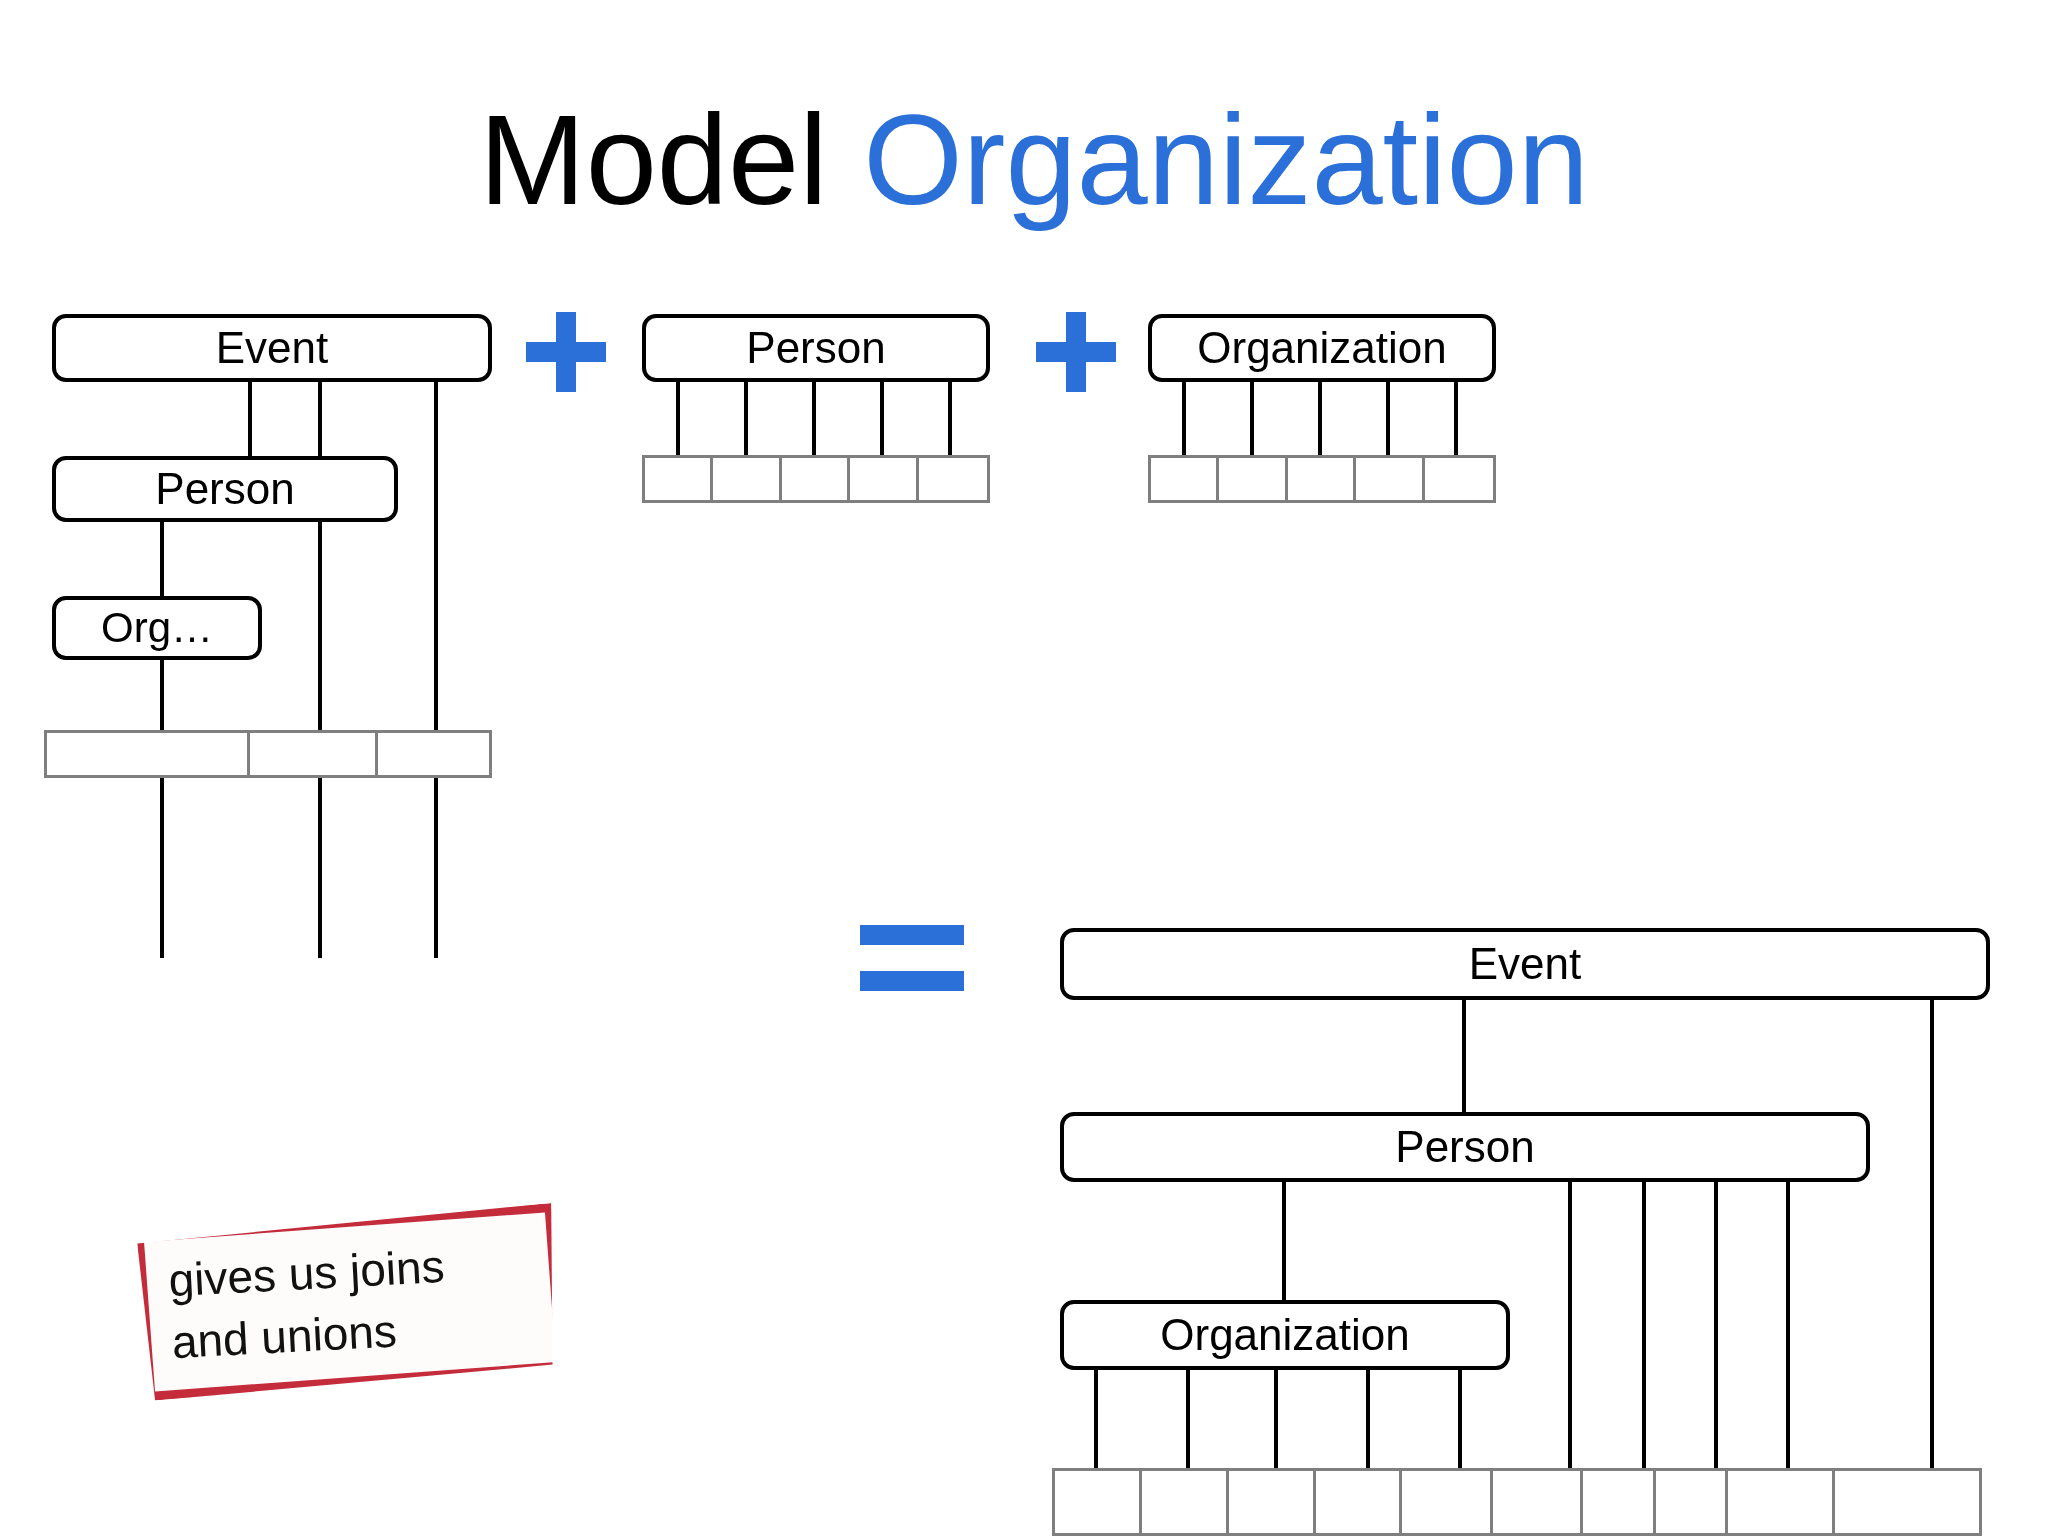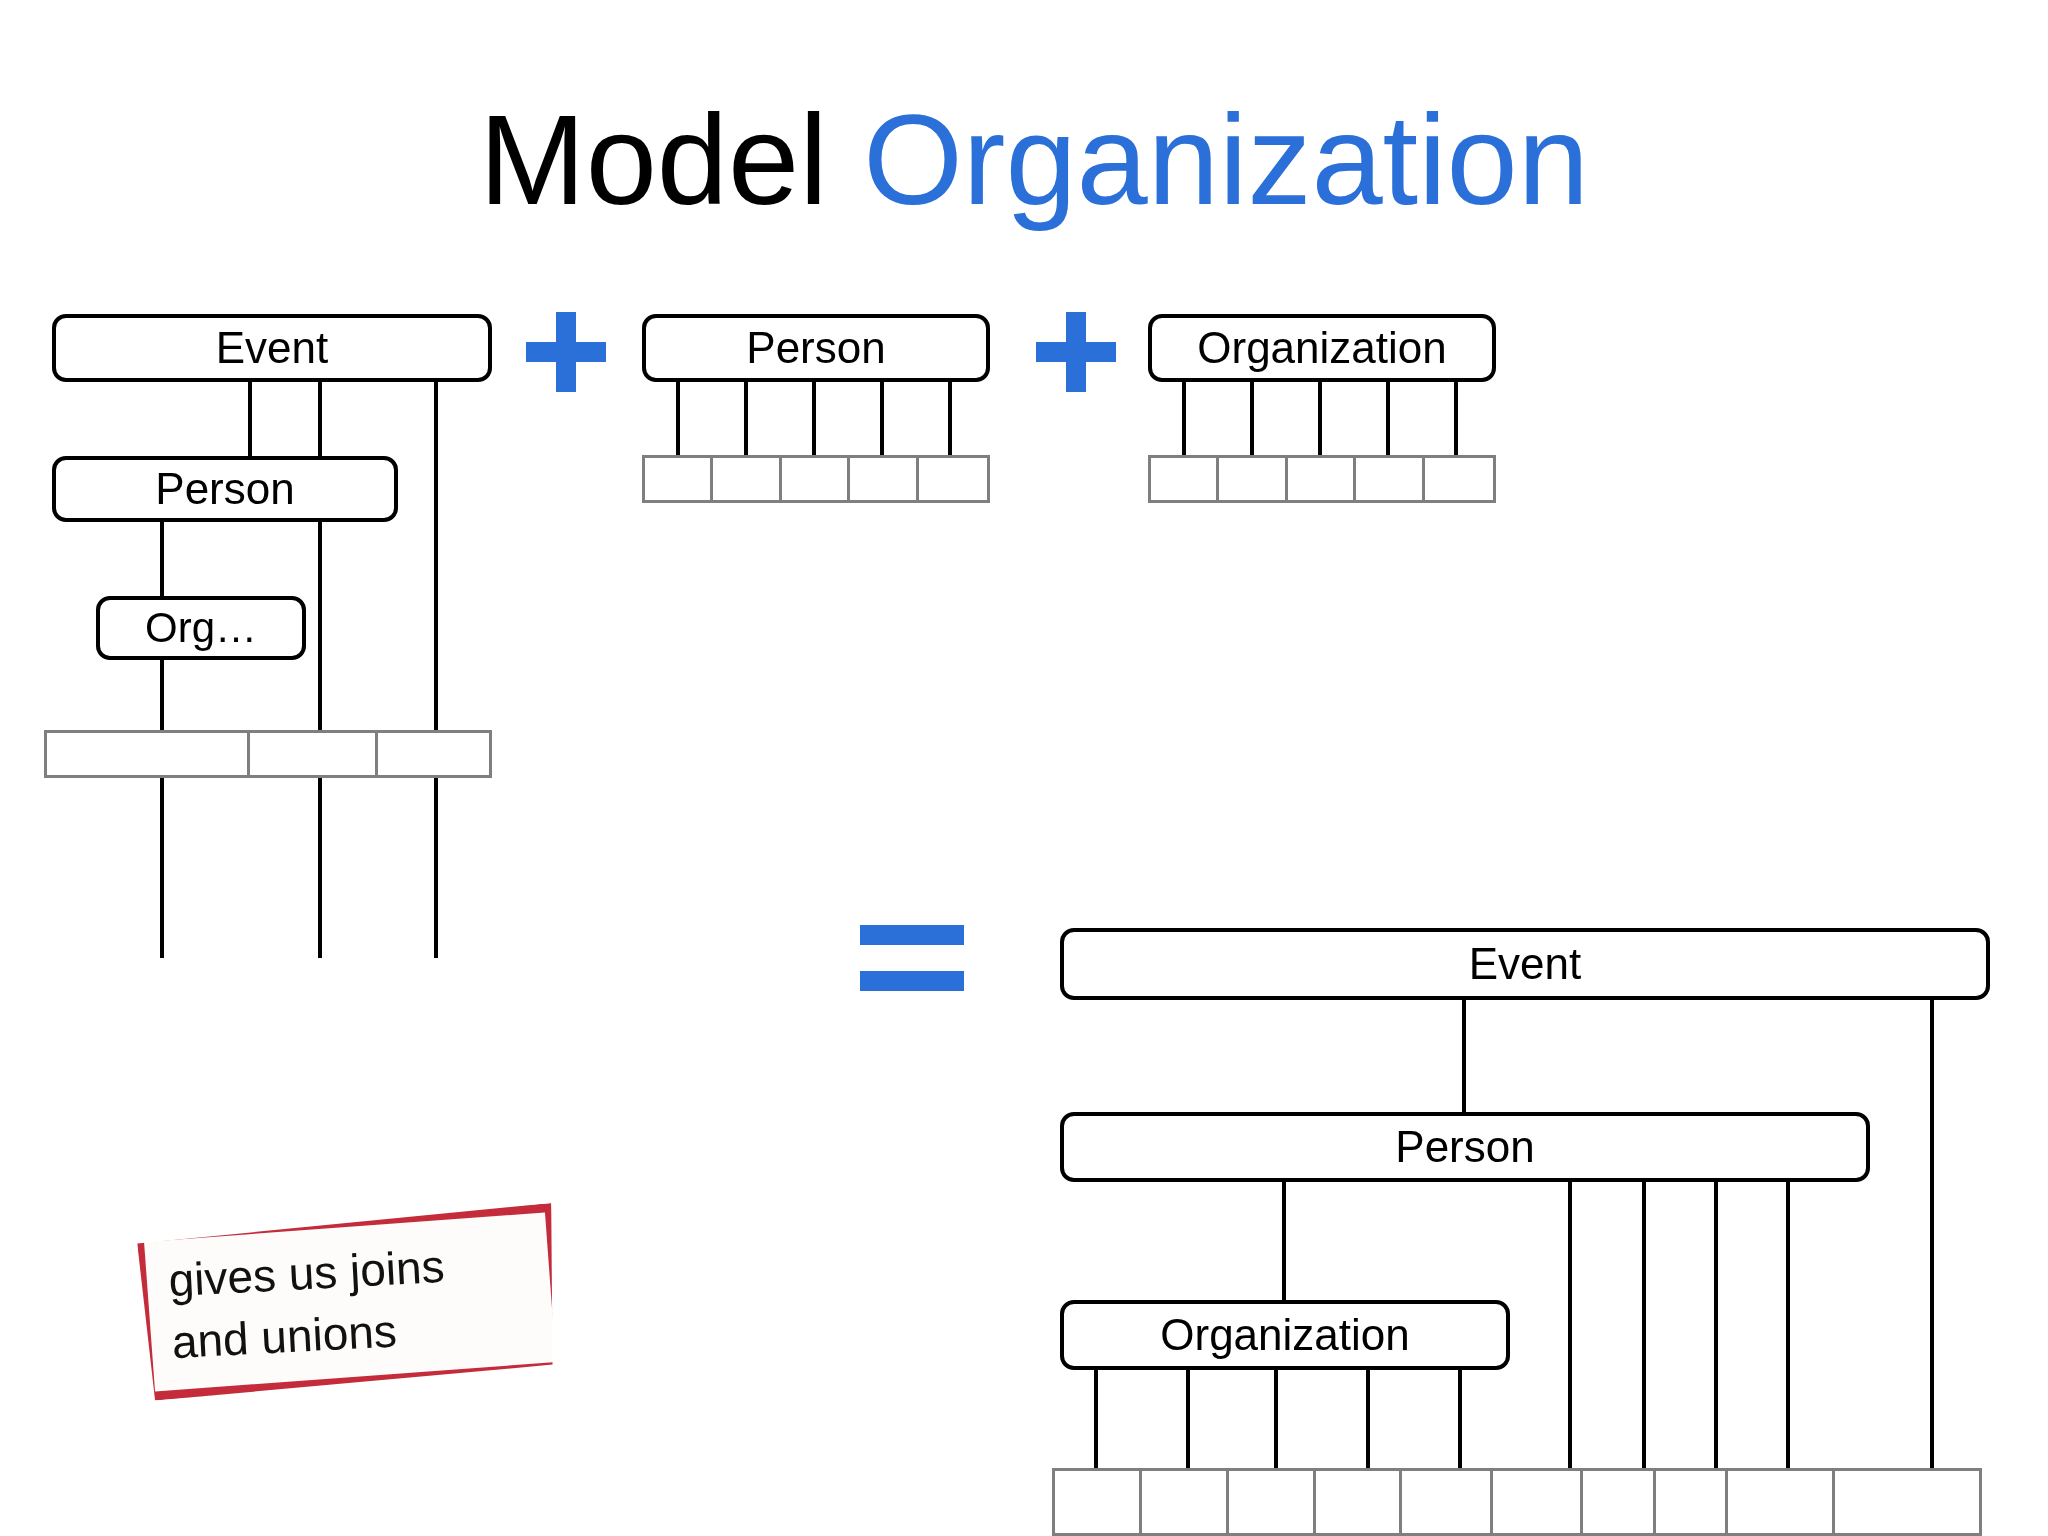--- a/index.html
+++ b/index.html
@@ -154,21 +154,21 @@
   <div class="conn" style="left:160px; top:658px;  height:300px;"></div>
 
   <div class="entity" style="left:52px;  top:314px; width:440px; height:68px;">
     <span>Event</span>
   </div>
 
   <div class="entity" style="left:52px;  top:456px; width:346px; height:66px;">
     <span>Person</span>
   </div>
 
-  <div class="entity sm" style="left:52px;  top:596px; width:210px; height:64px;margin-left:44px;">
+  <div class="entity sm" style="left:52px;  top:596px; width:210px; height:64px;">
     <span>Org…</span>
   </div>
 
   <div class="cellrow" style="left:44px; top:730px; width:448px; height:48px;">
     <div class="cell" style="width:46%;"></div>
     <div class="cell" style="width:29%;"></div>
     <div class="cell" style="width:25%;"></div>
   </div>
 </div>
 

